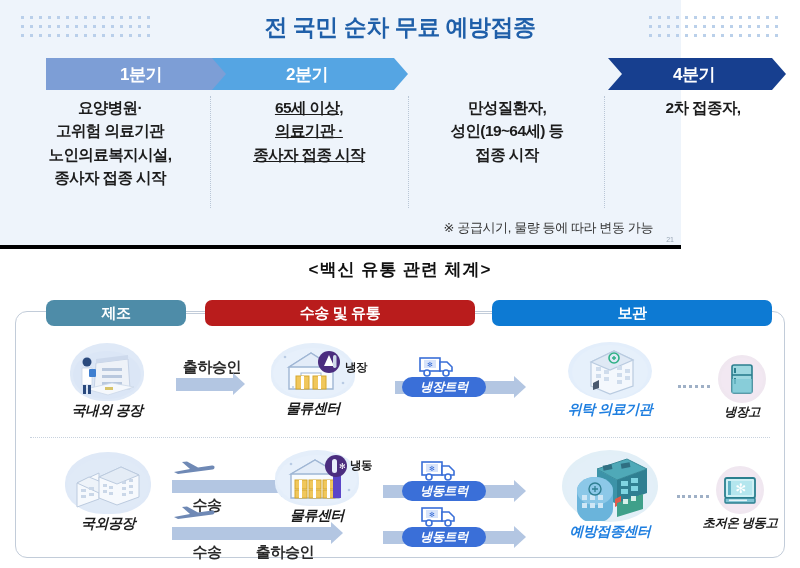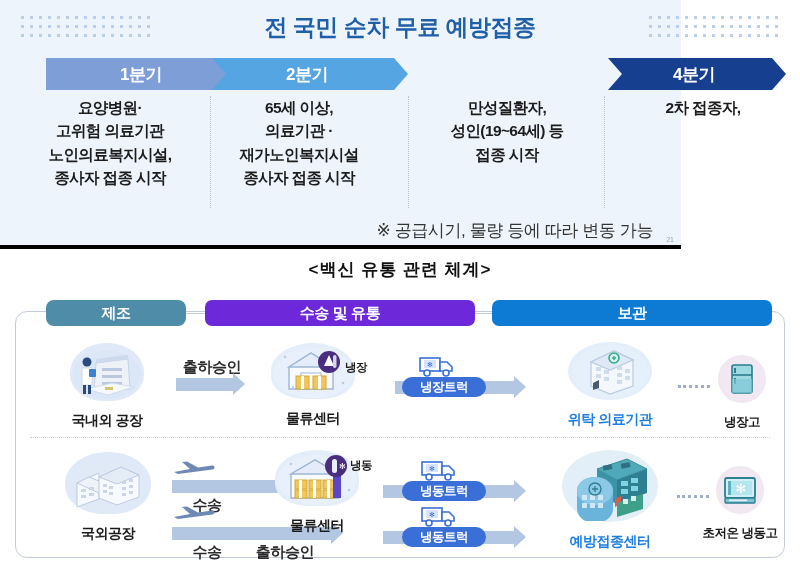--- a/index.html
+++ b/index.html
@@ -61,34 +61,34 @@
   
   .qcols{position:absolute;left:14px;top:96px;width:772px;height:118px;}
   .qcol{
     position:absolute;top:0;width:192px;height:118px;
     text-align:center;
     font-size:15.5px;font-weight:bold;line-height:1.5;
     color:#1c1c1c;letter-spacing:-0.6px;
     box-sizing:border-box;
   }
   .qcol.c1{left:0;}
-  .qcol.c2{left:189px;}
+  .qcol.c2{left:199px;text-decoration:underline;}
   .qcol.c3{left:397px;}
   .qcol.c4{left:593px;}
   .qdiv{
     position:absolute;top:0;width:0;height:112px;
     border-left:1px dotted #b9c6d6;
   }
   .qdiv.d1{left:196px;}
   .qdiv.d2{left:394px;}
   .qdiv.d3{left:590px;}
 
   .top-note{
     position:absolute;right:28px;top:219px;
-    font-size:17px;color:#333;letter-spacing:-0.4px;text-align:right;
+    font-size:13px;color:#333;letter-spacing:-0.4px;text-align:right;
   }
   .page-num{
     position:absolute;right:7px;top:236px;
     font-size:7px;color:#9aa7b5;
   }
 
   
   .sec-title{
     position:absolute;left:0;top:258px;width:800px;text-align:center;
     font-size:17px;font-weight:bold;color:#111;letter-spacing:1px;
@@ -101,40 +101,40 @@
     background:#ffffff;box-sizing:border-box;
   }
   .hdr{
     position:absolute;top:300px;height:26px;
     border-radius:7px;
     display:flex;align-items:center;justify-content:center;
     color:#fff;font-weight:bold;font-size:15px;letter-spacing:-0.4px;
     z-index:5;
   }
   .hdr-manu{left:46px;width:140px;background:#4e8ca8;border-radius:8px;}
-  .hdr-trans{left:205px;width:270px;background:#6d28d9;}
+  .hdr-trans{left:205px;width:270px;background:#b91c1c;}
   .hdr-store{left:492px;width:280px;background:#0d7ad3;}
 
   .hdr-line{
     position:absolute;top:313px;height:0;border-top:1.5px solid #c2ccd9;z-index:1;
   }
   .hl1{left:186px;width:20px;}
   .hl2{left:475px;width:18px;}
 
   
   .row-div{
     position:absolute;left:30px;top:437px;width:740px;height:0;
     border-top:1.5px dotted #c8d2de;
   }
 
   
   .node{position:absolute;text-align:center;}
   .node-label{
     font-size:14px;font-weight:bold;color:#1a1a1a;letter-spacing:-0.5px;
-    white-space:nowrap;margin-top:11px;
+    white-space:nowrap;margin-top:1px;font-style:italic;
   }
   .node-label.blue{color:#1f7fe0;}
   .node-label.sm{font-size:12.5px;font-weight:bold;}
   .icon-circle{
     border-radius:50%;
     display:flex;align-items:center;justify-content:center;
     margin:0 auto;
   }
 
   
@@ -151,20 +151,21 @@
     position:absolute;font-size:15px;font-weight:bold;color:#2b2b2b;
     letter-spacing:-0.4px;white-space:nowrap;text-align:center;
   }
 
   
   .pill{
     position:absolute;height:20px;border-radius:10px;background:#3a6fd8;
     color:#fff;font-size:12.5px;font-weight:bold;letter-spacing:-0.5px;
     display:flex;align-items:center;justify-content:center;
     z-index:4;
+    font-style:italic;
   }
 
   
   .tag{
     position:absolute;font-size:11.5px;font-weight:bold;color:#1f1f1f;
     letter-spacing:-0.5px;white-space:nowrap;
   }
 
   
   .dots-conn{
@@ -200,21 +201,20 @@
 
     <div class="qcol c1">
       <div>요양병원·</div>
       <div>고위험 의료기관</div>
       <div>노인의료복지시설,</div>
       <div>종사자 접종 시작</div>
     </div>
     <div class="qcol c2">
       <div>65세 이상,</div>
       <div>의료기관 ·</div>
-      <div>재가노인복지시설</div>
       <div>종사자 접종 시작</div>
     </div>
     <div class="qcol c3">
       <div>만성질환자,</div>
       <div>성인(19~64세) 등</div>
       <div>접종 시작</div>
     </div>
     <div class="qcol c4">
       <div>2차 접종자,</div>
     </div>

